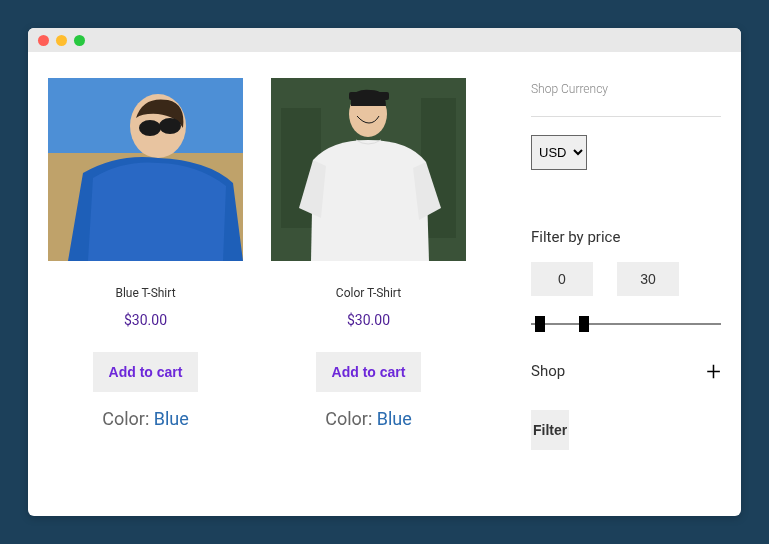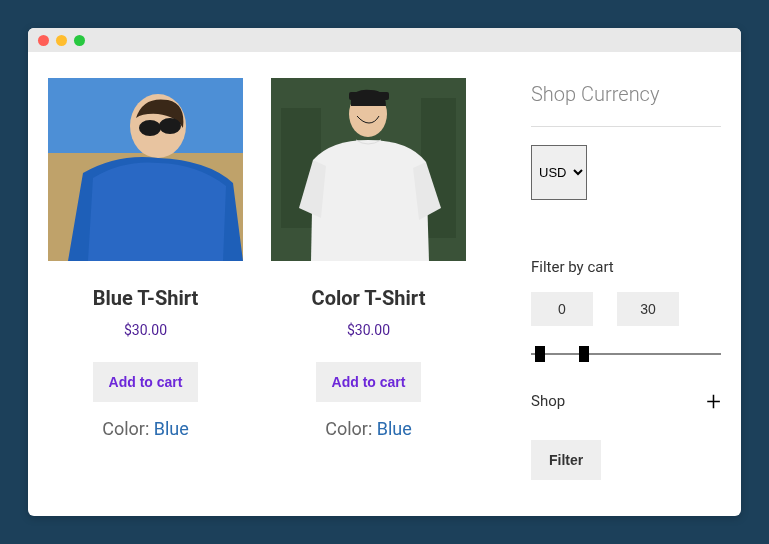--- a/index.html
+++ b/index.html
@@ -49,23 +49,23 @@
   }
   .product-img {
     width: 195px;
     height: 183px;
     background: #ddd;
     position: relative;
     overflow: hidden;
   }
   .product-title {
     margin-top: 25px;
-    font-size: 20px;
-    color: #333;
-    font-weight: 700;
+    font-size: 12px;
+    color: #333;
+    font-weight: 400;
   }
   .product-price {
     margin-top: 12px;
     font-size: 14px;
     color: #4c1d95;
   }
   .add-cart {
     background: #eeeeee;
     border: none;
     padding: 12px 16px;
@@ -79,30 +79,30 @@
     margin-top: 16px;
     font-size: 18px;
     color: #666;
   }
   .color-val { color: #2b6cb0; }
   .sidebar {
     width: 190px;
     padding-top: 4px;
   }
   .sb-heading {
-    font-size: 20px;
+    font-size: 12px;
     font-weight: 300;
     color: #888;
     margin-bottom: 20px;
   }
   .sb-hr { border: none; border-top: 1px solid #ddd; margin-bottom: 18px; }
   .currency-select {
     border: 1px solid #666;
     font-size: 13px;
-    padding: 18px 3px;
+    padding: 8px 3px;
     background: #efefef;
   }
   .filter-section { margin-top: 58px; }
   .filter-heading {
     font-size: 15px;
     color: #333;
     font-weight: 400;
     margin-bottom: 16px;
   }
   .price-inputs {
@@ -150,21 +150,21 @@
   .plus-icon {
     font-size: 26px;
     font-weight: 300;
     color: #000;
     line-height: 1;
     cursor: pointer;
   }
   .filter-btn {
     background: #eeeeee;
     border: none;
-    padding: 12px 18px;
+    padding: 12px 2px;
     font-size: 14px;
     font-weight: 600;
     color: #333;
     cursor: pointer;
   }
   
   .img-blue { background: linear-gradient(#6aa7e8 0%, #6aa7e8 40%, #c9a96e 40%, #c9a96e 100%); }
   .img-white { background: linear-gradient(#2e4a2e 0%, #2e4a2e 100%); }
 </style>
 </head>
@@ -229,21 +229,21 @@
     </div>
 
     <div class="sidebar">
       <div class="sb-heading">Shop Currency</div>
       <hr class="sb-hr">
       <select class="currency-select">
         <option>USD</option>
       </select>
 
       <div class="filter-section">
-        <div class="filter-heading">Filter by cart</div>
+        <div class="filter-heading">Filter by price</div>
         <div class="price-inputs">
           <input class="price-box" value="0" style="">
           <input class="price-box" value="30" style="">
         </div>
         <div class="slider-wrap">
           <div class="slider-track"></div>
           <div class="slider-handle" style="left:4px"></div>
           <div class="slider-handle" style="left:48px"></div>
         </div>
         <div class="color-row">

